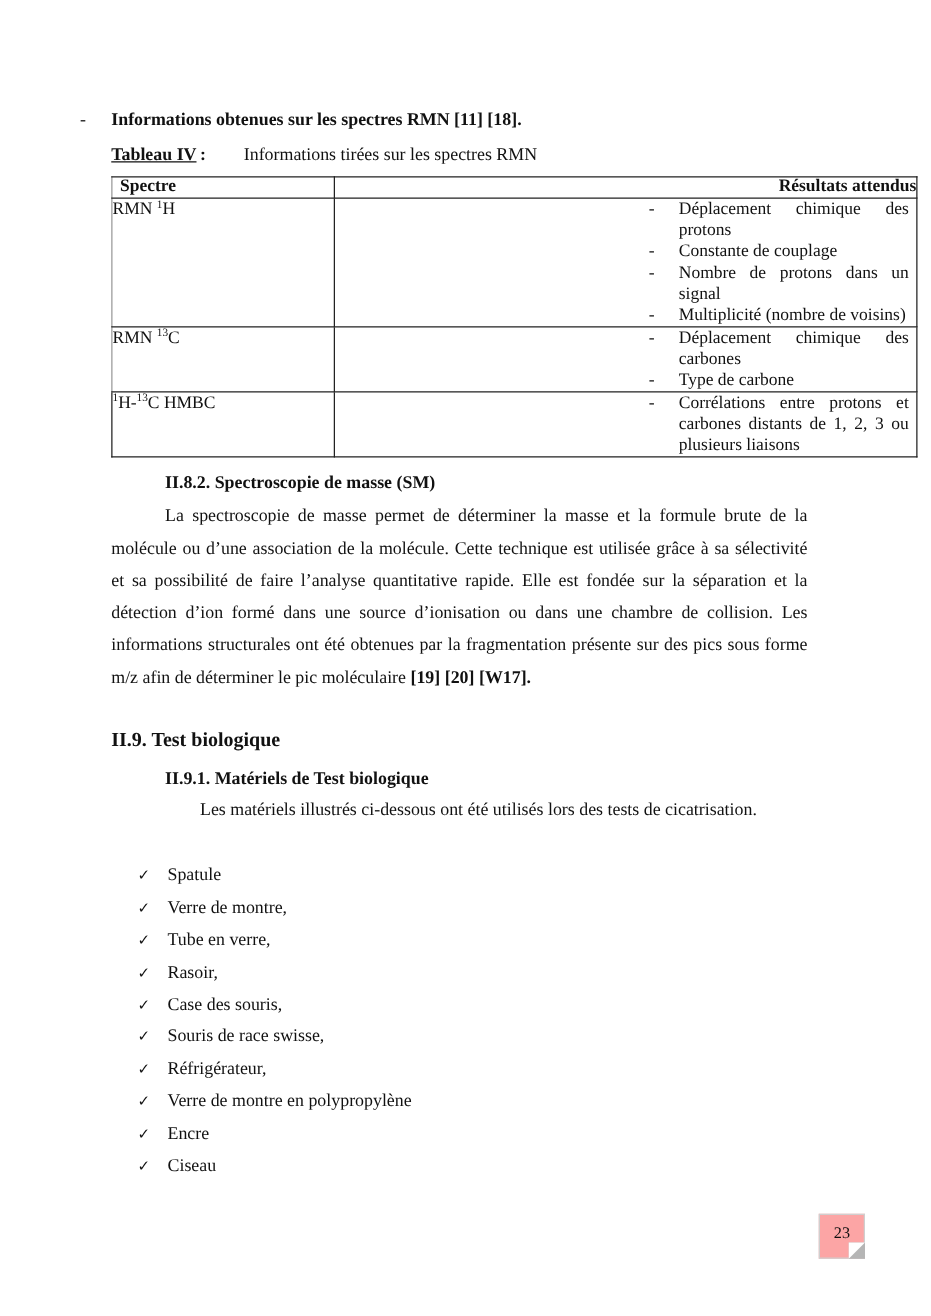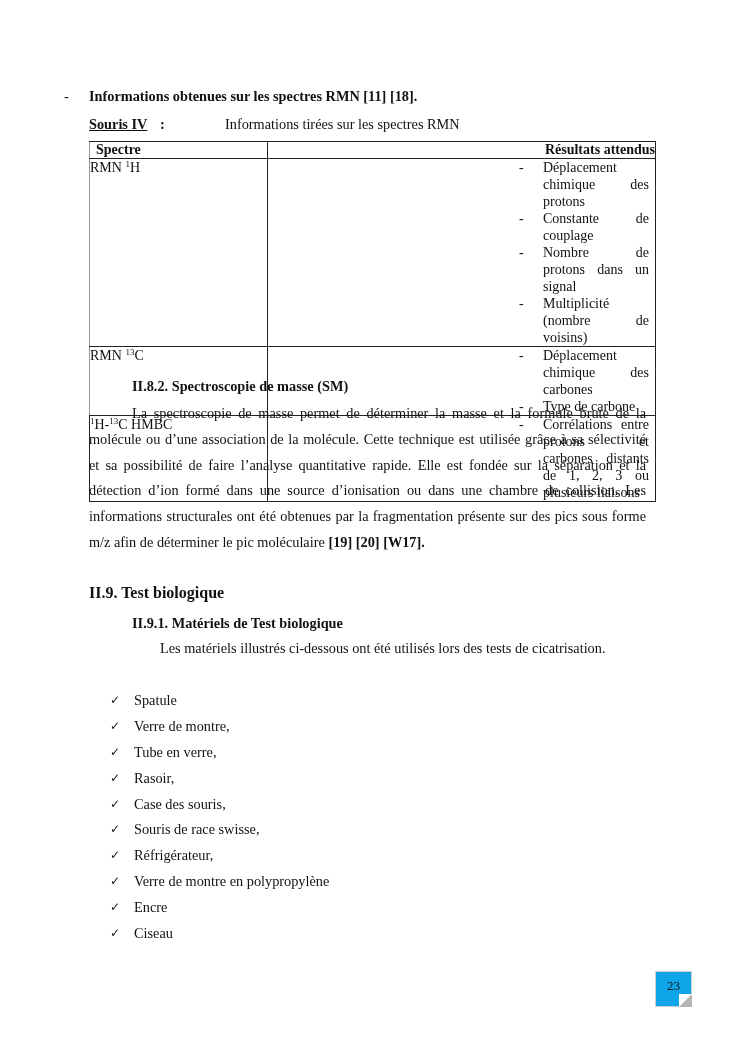--- a/index.html
+++ b/index.html
@@ -9,25 +9,25 @@
       color: #111111; font-size: 14.3px;
     }
     .abs { position: absolute; white-space: nowrap; }
     sup { font-size: 9px; vertical-align: 0; position: relative; top: -5px; }
 
     
     #dash1 { left: 64px; top: 88px; }
     #info-heading { left: 89px; top: 88px; font-weight: bold; }
     #table-caption-label { left: 89px; top: 116px; font-weight: bold; text-decoration: underline; }
     #table-caption-colon { left: 160px; top: 116px; font-weight: bold; }
-    #table-caption-text { left: 195px; top: 116px; margin-left: 30px; }
+    #table-caption-text { left: 195px; top: 116px; }
 
     
     #rmn-table {
-      position: absolute; left: 89px; top: 141px; width: 567px;
+      position: absolute; left: 89px; top: 141px; width: 645px;
       border-collapse: collapse; font-size: 14px; line-height: 17px;
     }
     #rmn-table td, #rmn-table th {
       border: 1px solid #222; padding: 0; vertical-align: top;
     }
     #rmn-table th { font-weight: bold; height: 16px; line-height: 16px; }
     #rmn-table th.c1 { text-align: left; padding-left: 6px; border-left-color: #999; }
     #rmn-table th.c2 { text-align: right; padding-left: 150px; }
     #rmn-table td.c1 { width: 177px; text-align: left; border-left-color: #999; }
     #rmn-table tr.last td.c1 { border-left-color: #222; }
@@ -53,36 +53,36 @@
 
     
     #materials-list { position: absolute; left: 110px; top: 691px; margin: 0; padding: 0; list-style: none; }
     #materials-list li { height: 25.9px; display: flex; align-items: flex-start; }
     .check { width: 24px; font-size: 12px; font-family: "DejaVu Sans", sans-serif; line-height: 18px; }
     .mat-label { line-height: 18px; }
 
     
     #page-number-box {
       position: absolute; left: 655px; top: 971px; width: 37px; height: 36px;
-      border: 1px solid #cfcfcf; background: #0ea5e9; box-sizing: border-box;
+      border: 1px solid #cfcfcf; background: #fca5a5; box-sizing: border-box;
     }
     #page-number { position: absolute; left: 0; right: 0; top: 6px; text-align: center; font-size: 13px; }
     #page-fold {
       position: absolute; right: -1px; bottom: -1px; width: 0; height: 0;
       border-style: solid; border-width: 0 0 13px 13px;
       border-color: transparent transparent #b5b5b5 #ffffff;
     }
   </style>
 </head>
 <body>
 
 <span id="dash1" class="abs">-</span>
 <span id="info-heading" class="abs">Informations obtenues sur les spectres RMN [11] [18].</span>
 
-<span id="table-caption-label" class="abs">Souris IV</span>
+<span id="table-caption-label" class="abs">Tableau IV</span>
 <span id="table-caption-colon" class="abs">:</span>
 <span id="table-caption-text" class="abs">Informations tirées sur les spectres RMN</span>
 
 <table id="rmn-table">
   <tbody>
       <tr>
     <th class="c1">Spectre</th>
     <th class="c2">Résultats attendus</th>
   </tr>
 

